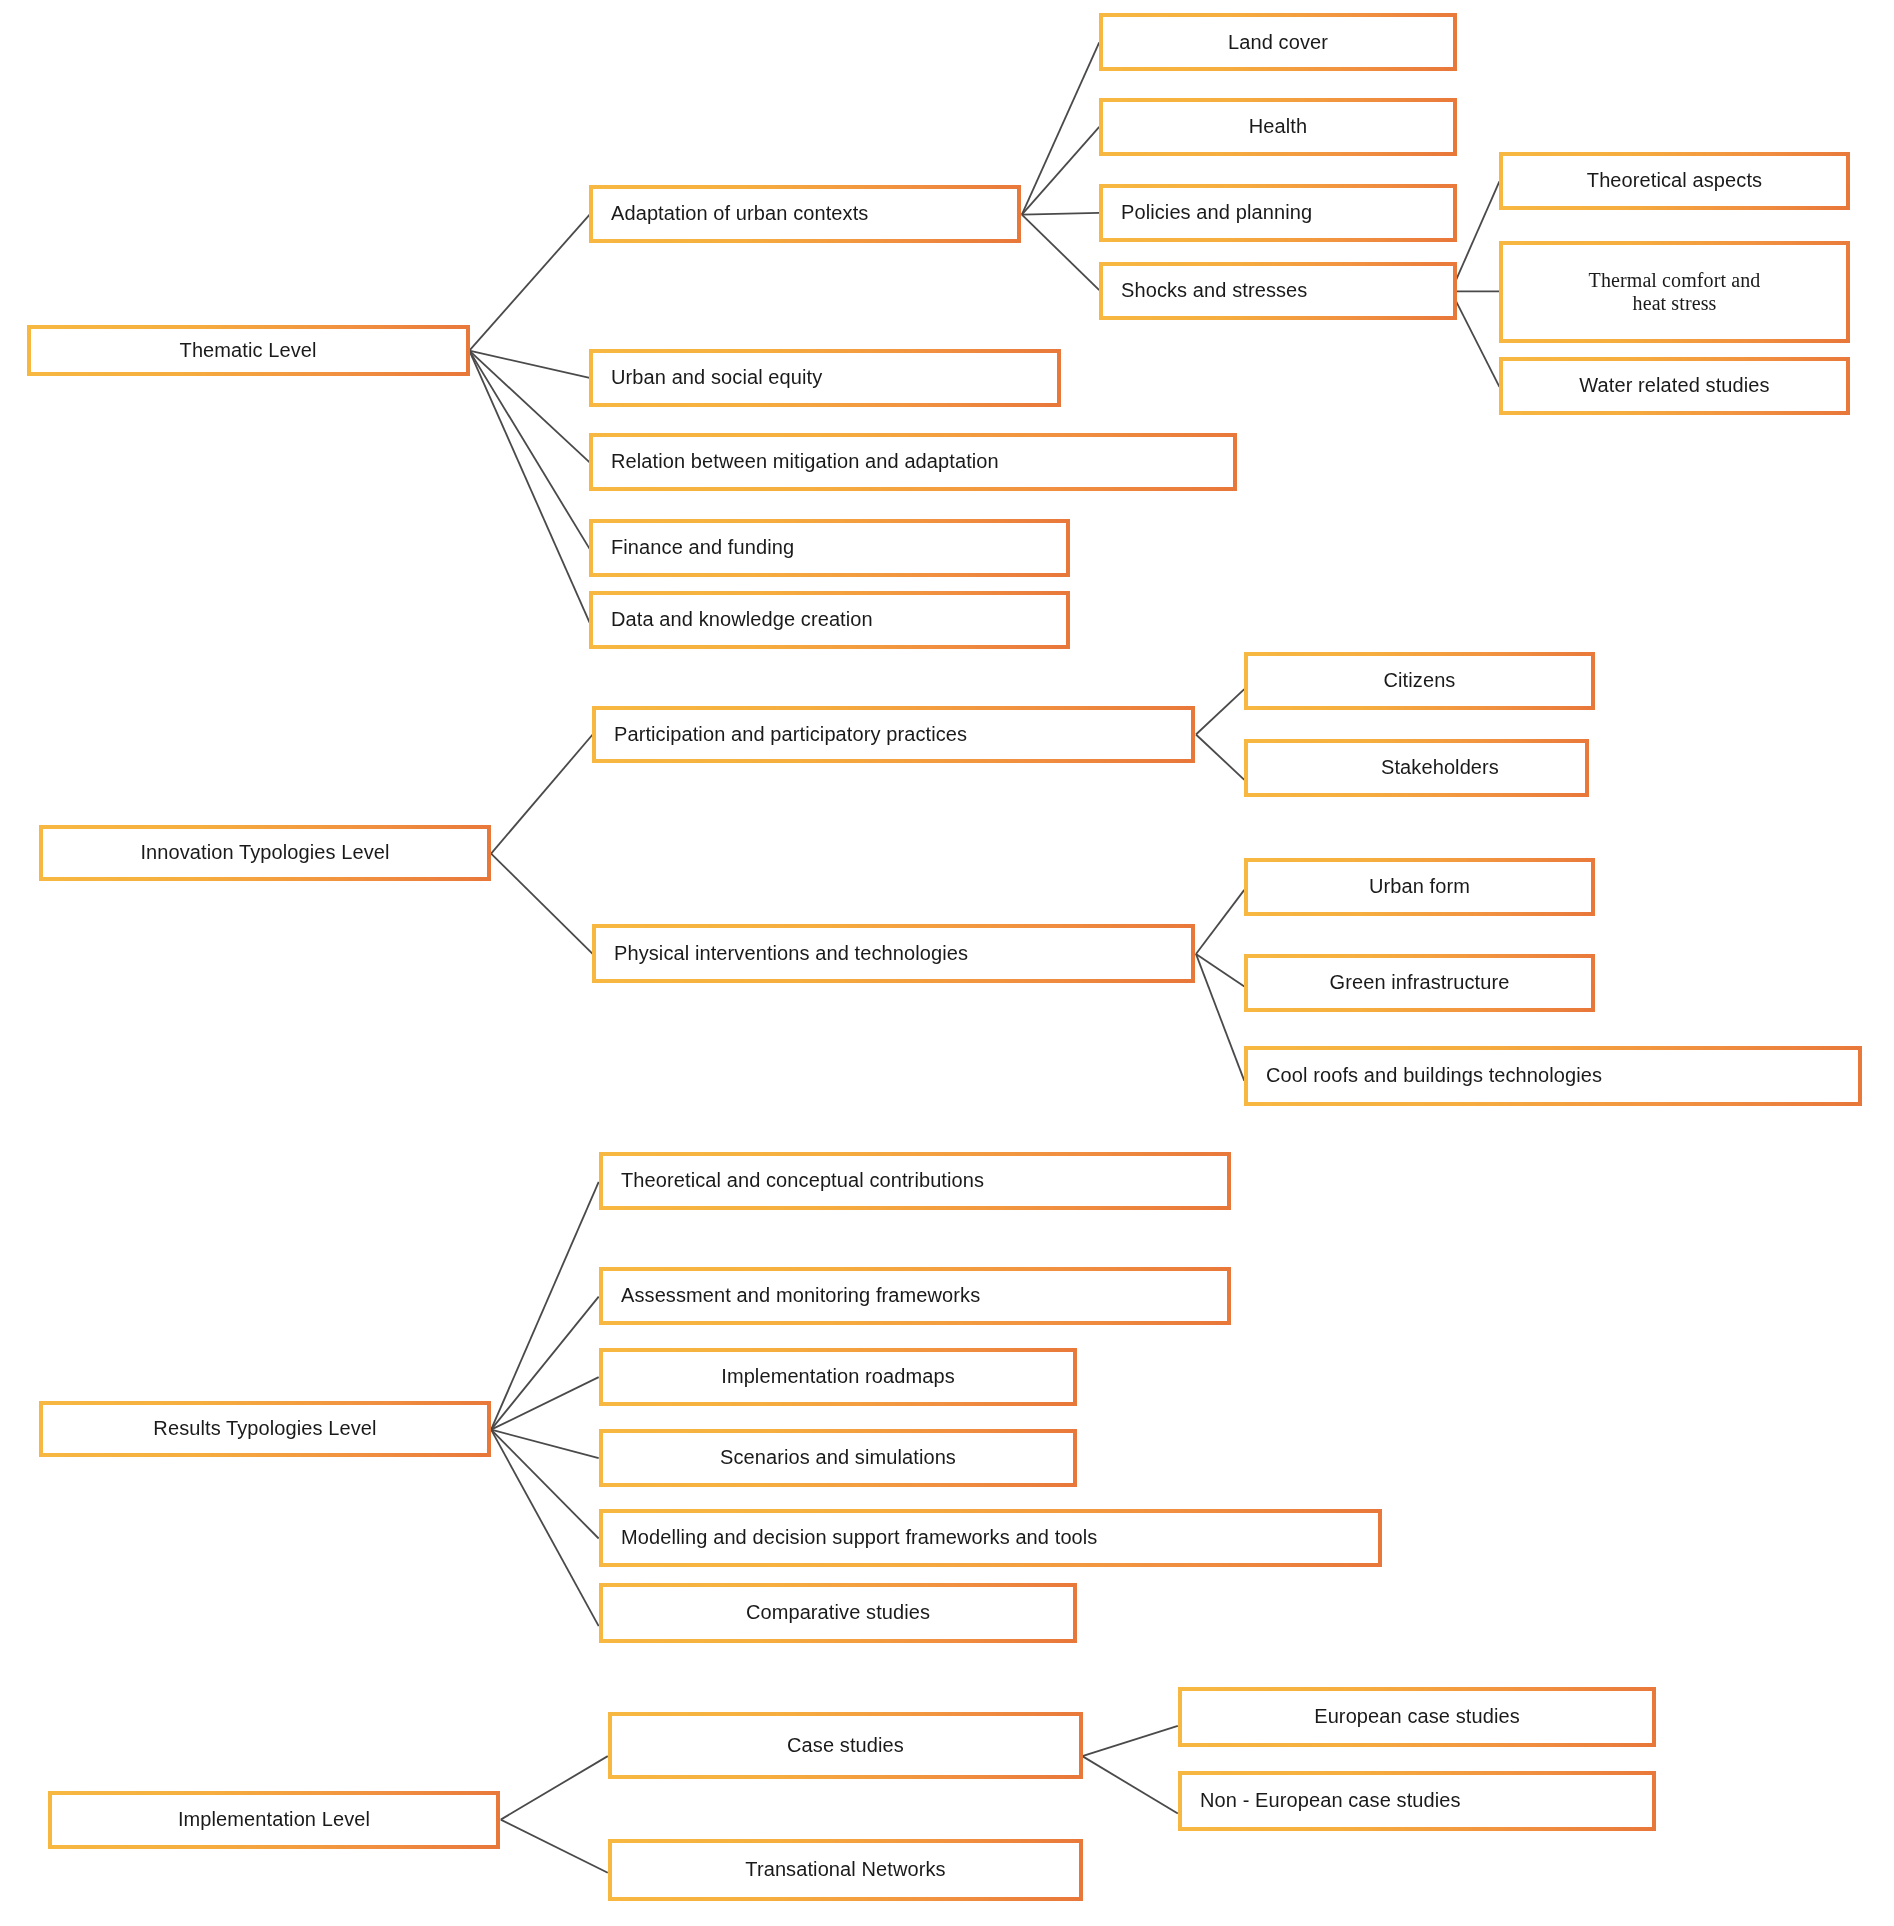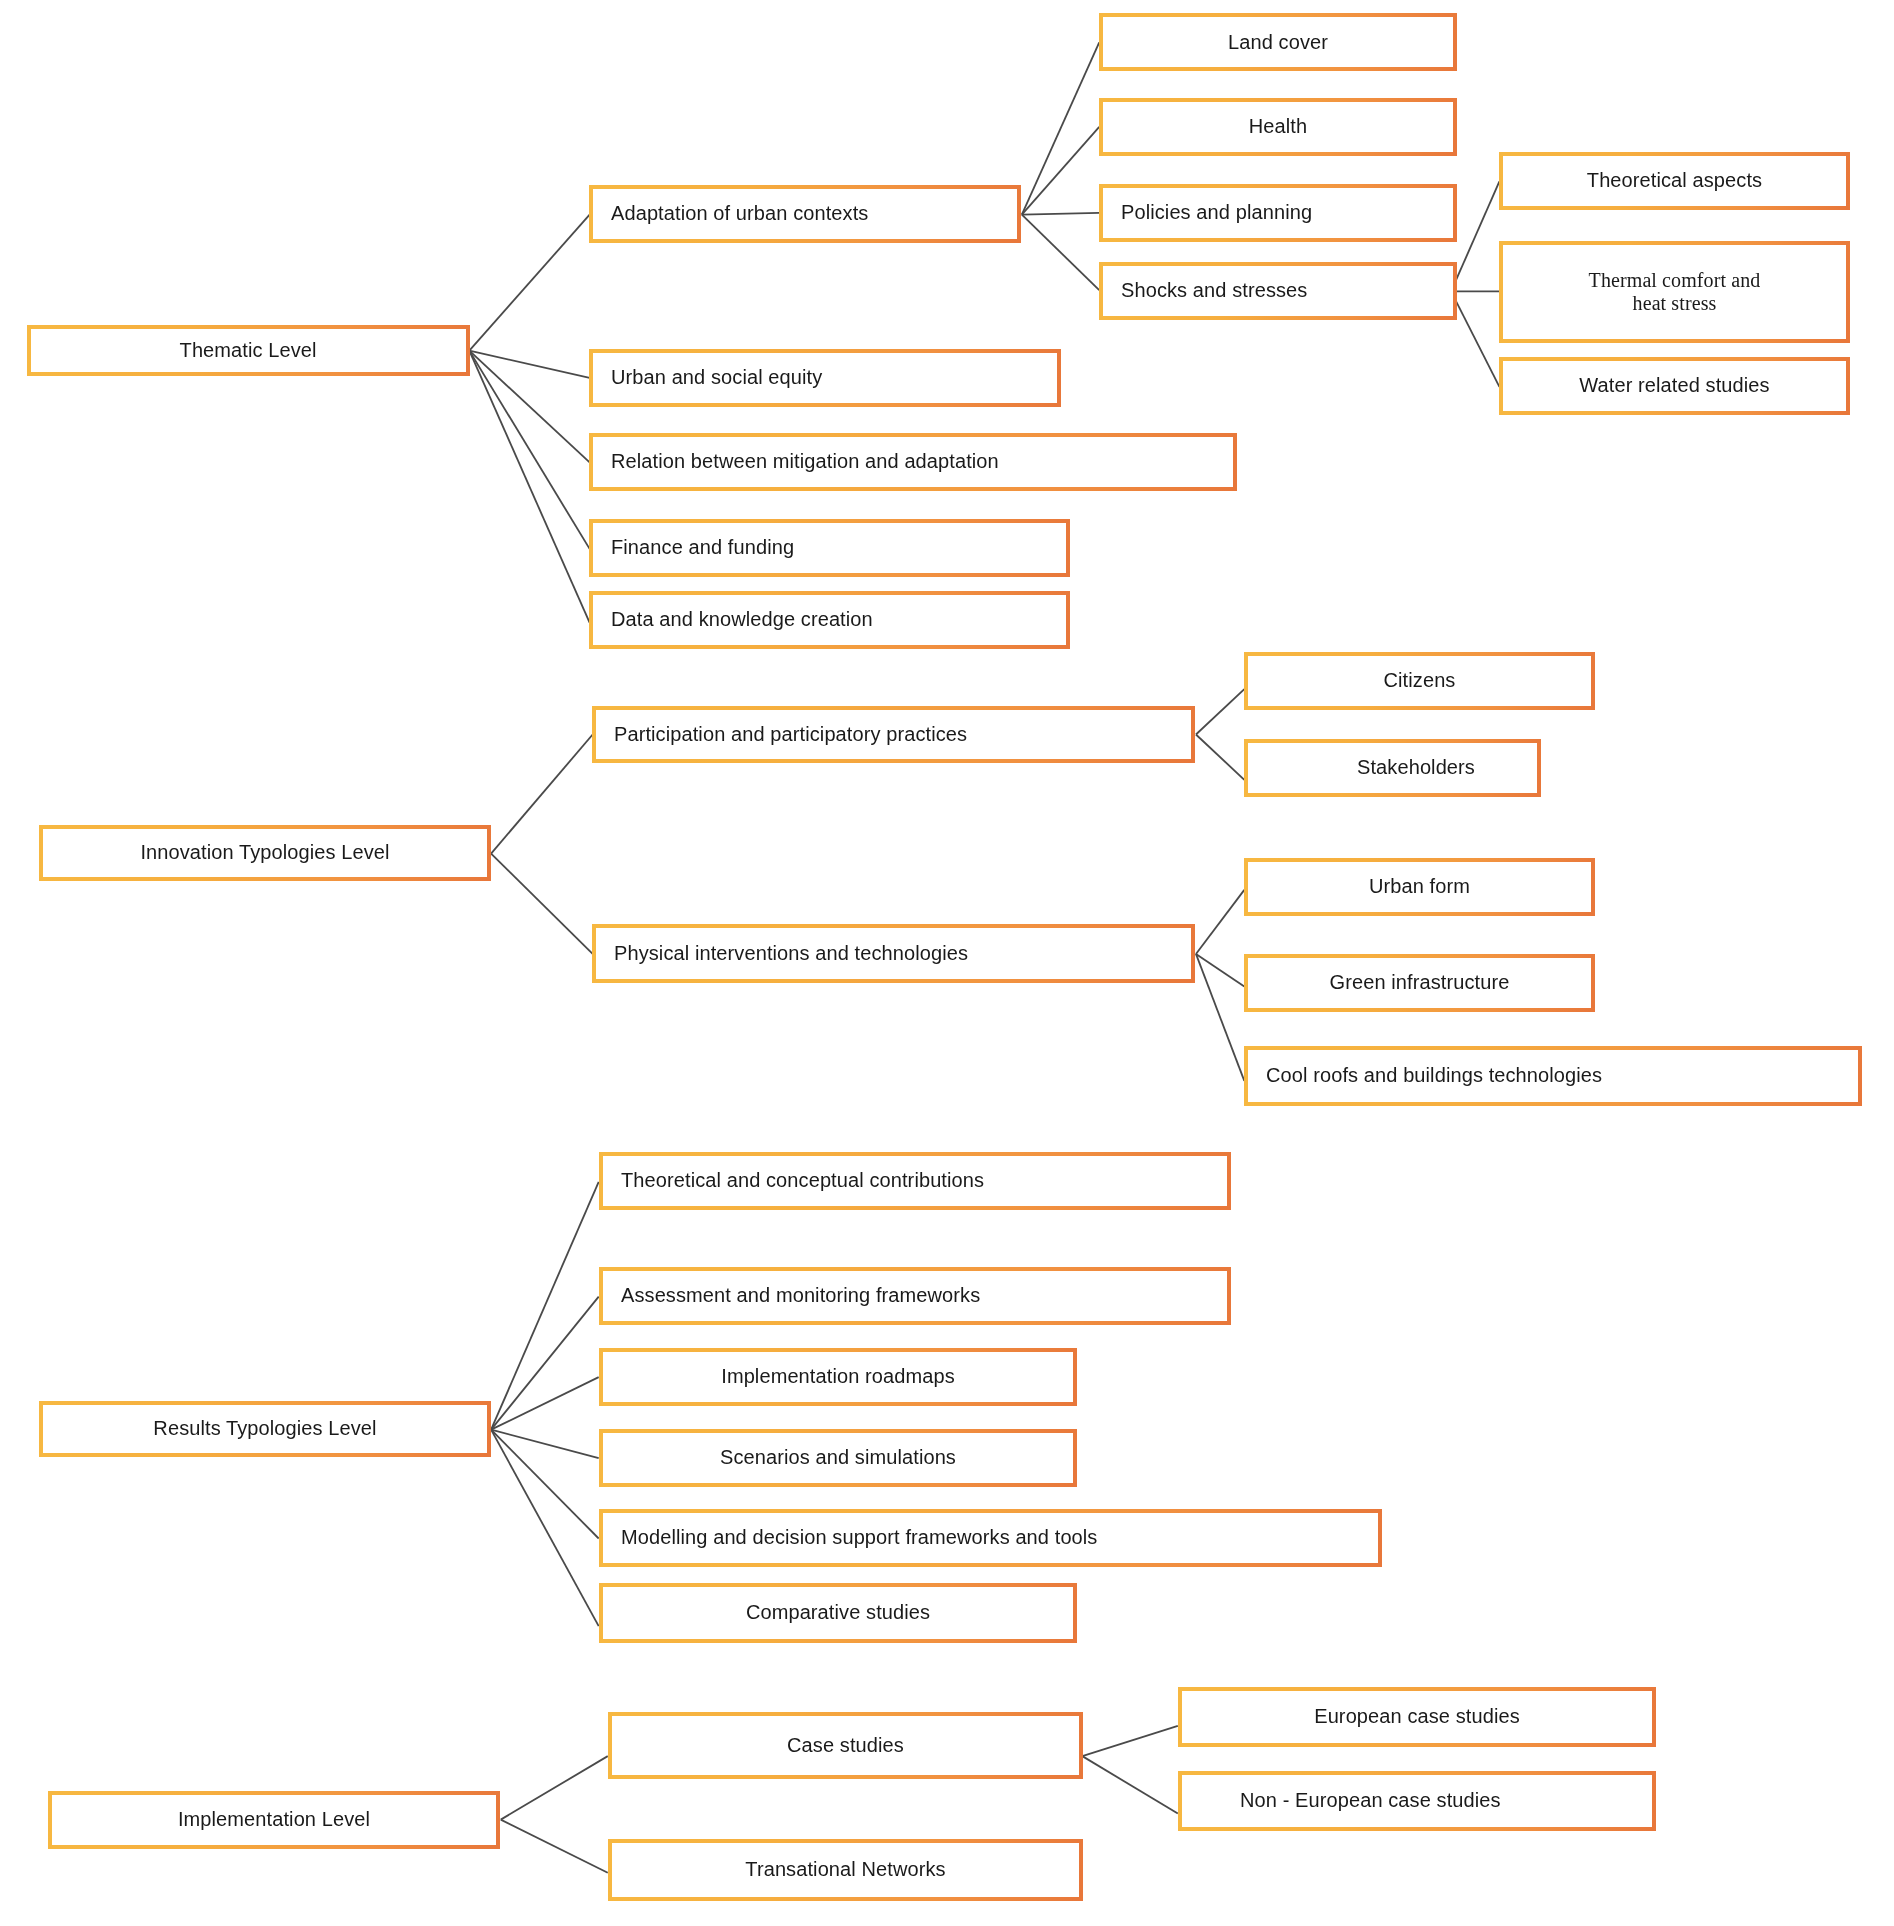--- a/index.html
+++ b/index.html
@@ -151,21 +151,21 @@
   </div>
 
   <div class="node-box align-left" style="left:592px; top:706px; width:603px; height:57px;">
     <span class="node-label">Participation and participatory practices</span>
   </div>
 
   <div class="node-box align-center" style="left:1244px; top:652px; width:351px; height:58px;">
     <span class="node-label">Citizens</span>
   </div>
 
-  <div class="node-box align-center" style="left:1244px; top:739px; width:297px; height:58px;padding-left:47px;">
+  <div class="node-box align-center" style="left:1244px; top:739px; width:345px; height:58px;padding-left:47px;">
     <span class="node-label">Stakeholders</span>
   </div>
 
   <div class="node-box align-left" style="left:592px; top:924px; width:603px; height:59px;">
     <span class="node-label">Physical interventions and technologies</span>
   </div>
 
   <div class="node-box align-center" style="left:1244px; top:858px; width:351px; height:58px;">
     <span class="node-label">Urban form</span>
   </div>
@@ -211,21 +211,21 @@
   </div>
 
   <div class="node-box align-center" style="left:608px; top:1712px; width:475px; height:67px;">
     <span class="node-label">Case studies</span>
   </div>
 
   <div class="node-box align-center" style="left:1178px; top:1687px; width:478px; height:60px;border-radius:23px;">
     <span class="node-label">European case studies</span>
   </div>
 
-  <div class="node-box align-left" style="left:1178px; top:1771px; width:478px; height:60px;padding-left:40px;">
+  <div class="node-box align-left" style="left:1178px; top:1771px; width:478px; height:60px;">
     <span class="node-label">Non - European case studies</span>
   </div>
 
   <div class="node-box align-center" style="left:608px; top:1839px; width:475px; height:62px;">
     <span class="node-label">Transational Networks</span>
   </div>
 
 </div>
 
 

